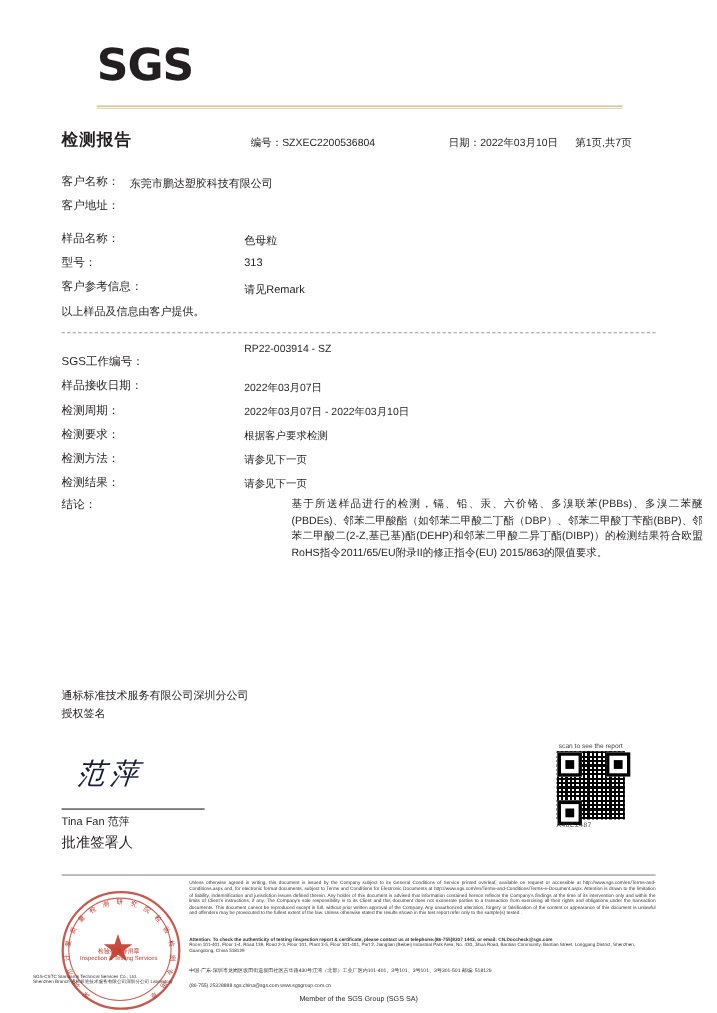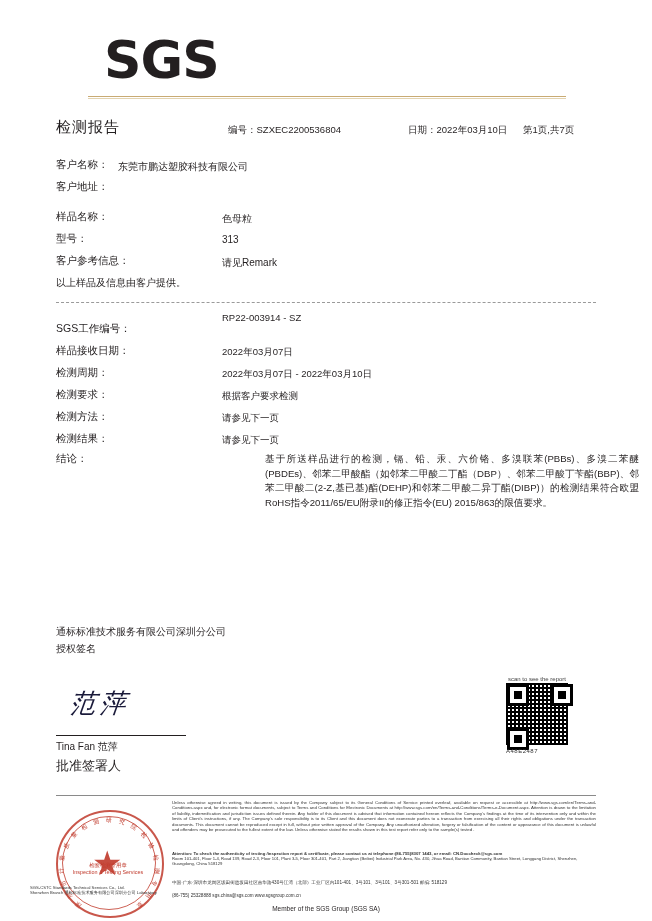--- a/index.html
+++ b/index.html
@@ -15,43 +15,42 @@
     position:absolute;
     left:0;top:0;width:652px;height:921px;
     background:#fff;
   }
   
   .logo{
     position:absolute;
     left:88px;top:34px;
     font-family:"DejaVu Sans", sans-serif;
     font-weight:bold;
-    font-size:52px;
+    font-size:40px;
     letter-spacing:-1px;
     color:#231f20;
     line-height:52px;
-    margin-left:16px;
   }
   .logo-rule{
     position:absolute;
     left:88px;top:96px;
     width:478px;height:1px;
     background:#c9ab74;
   }
   .logo-rule2{
     position:absolute;
     left:88px;top:98px;
     width:478px;height:1px;
     background:#e3d3b0;
   }
   
   .doc-title{
     position:absolute;
     left:56px;top:118px;
-    font-size:15px;font-weight:normal;
+    font-size:15px;font-weight:bold;
     letter-spacing:1px;
   }
   .hdr-no{
     position:absolute;left:228px;top:124px;font-size:9.5px;
   }
   .hdr-date{
     position:absolute;left:408px;top:124px;font-size:9.5px;
   }
   .hdr-page{
     position:absolute;left:523px;top:124px;font-size:9.5px;text-align:center;

